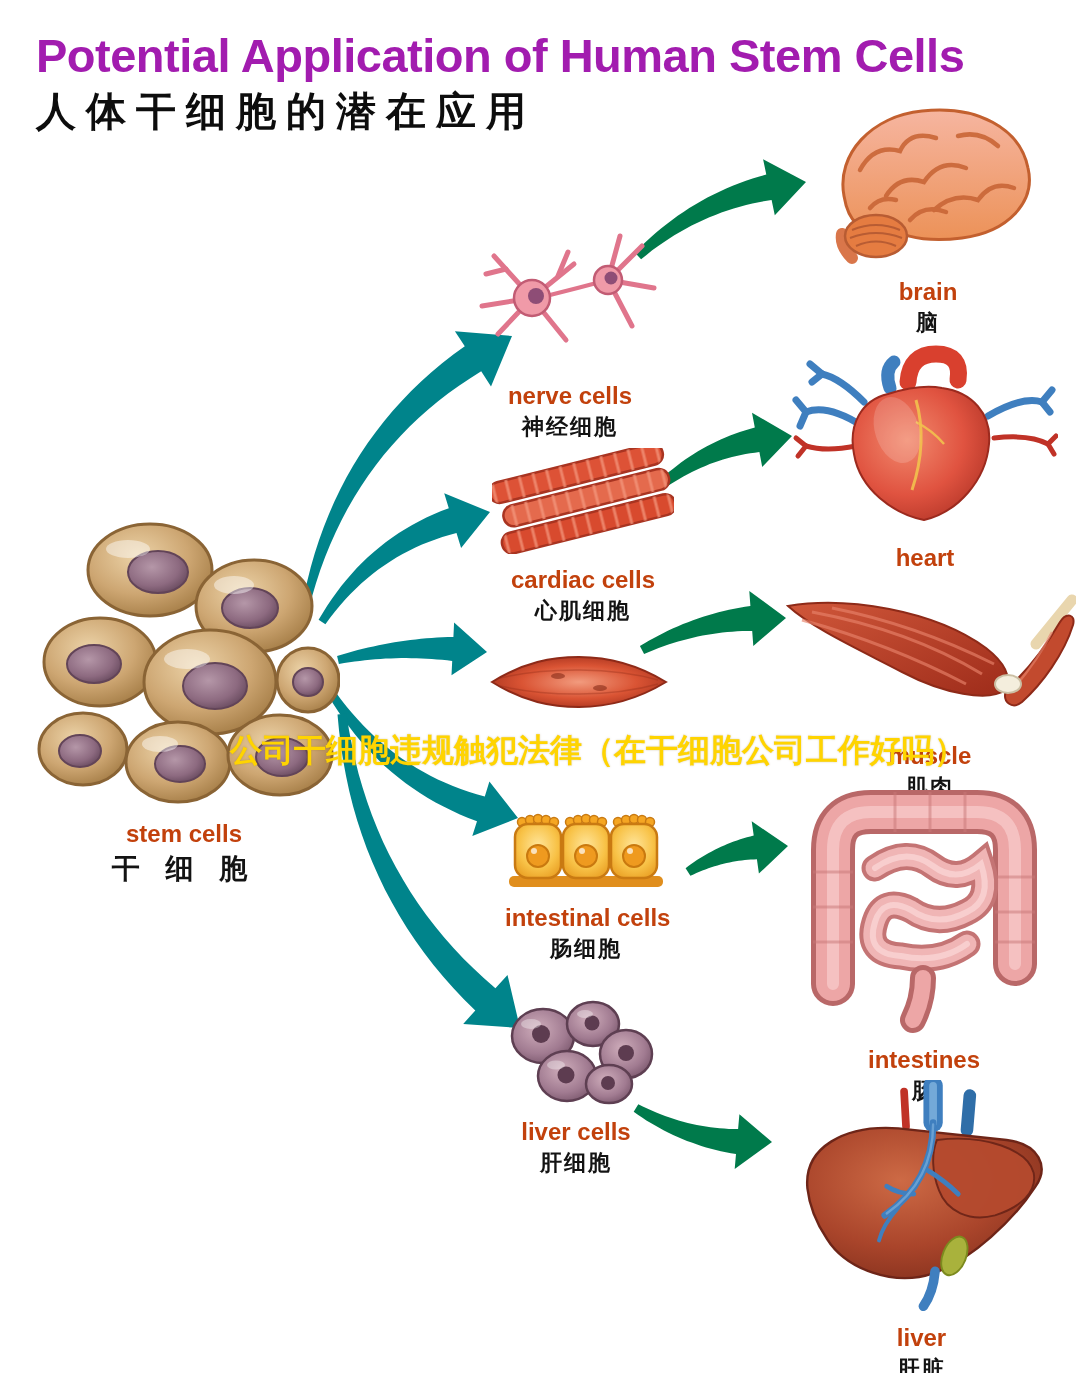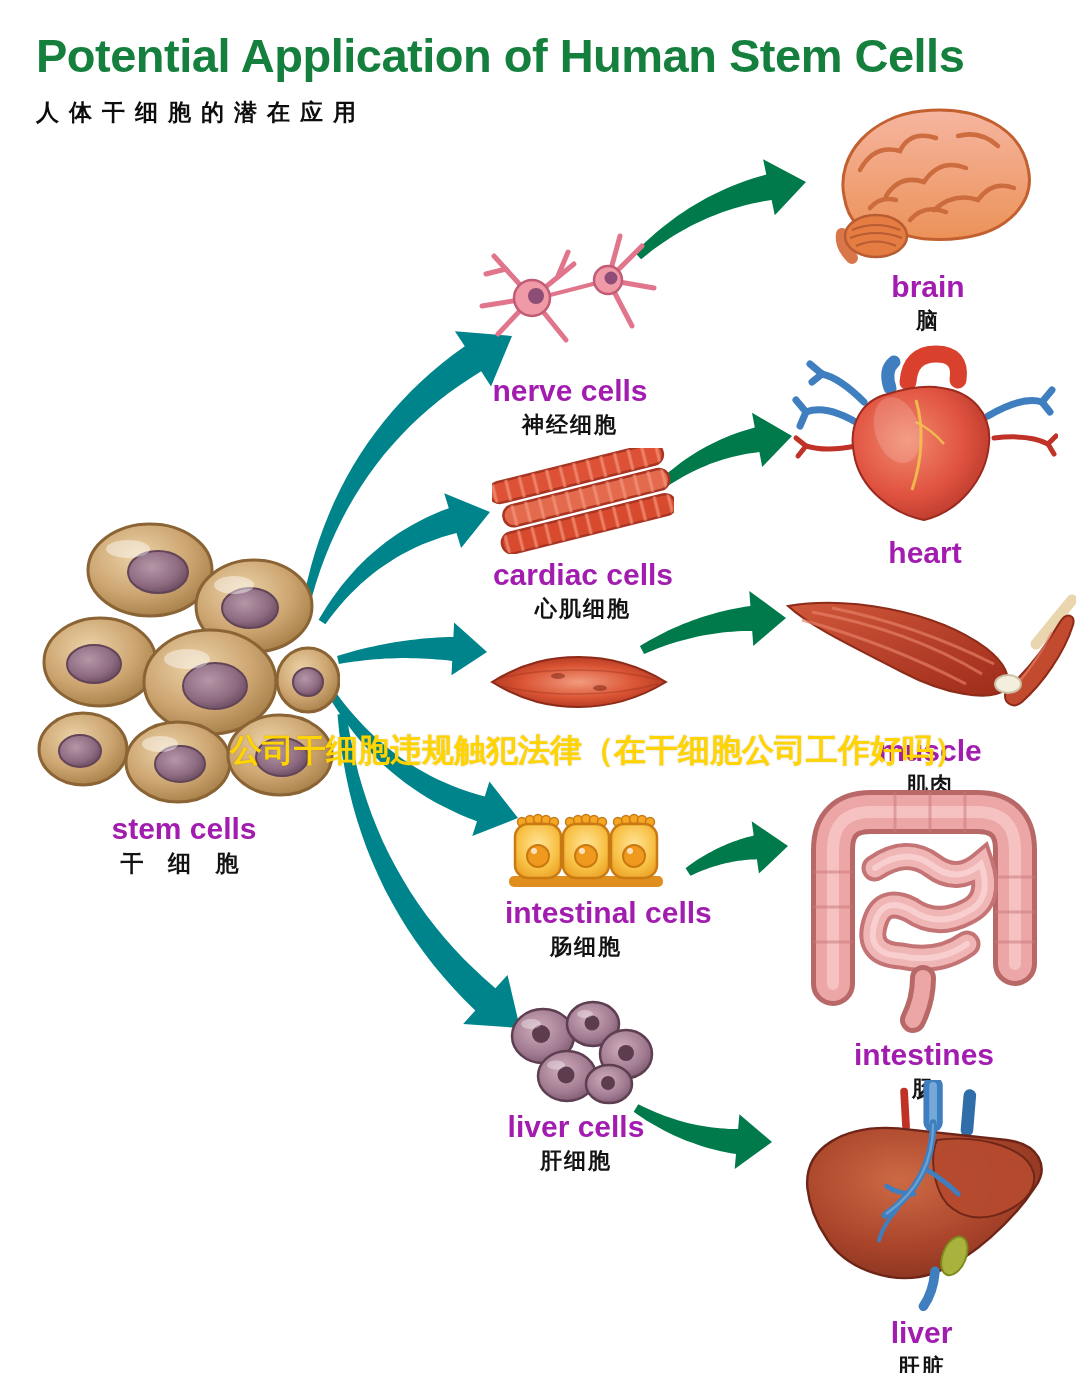--- a/index.html
+++ b/index.html
@@ -1,27 +1,27 @@
 <!DOCTYPE html>
 <html><head>
 <meta charset="utf-8">
 <style>
   *{margin:0;padding:0;box-sizing:border-box}
   html,body{background:#ffffff}
   body{font-family:"Liberation Sans",sans-serif;color:#111}
   .canvas{position:relative;width:1080px;height:1373px;background:#fff;overflow:hidden}
-  .title{position:absolute;left:36px;top:28px;font-size:47px;font-weight:800;letter-spacing:-0.5px;color:#15803d;white-space:nowrap;z-index:10}
-  .subtitle{position:absolute;left:36px;top:97px;font-size:23px;font-weight:bold;letter-spacing:10px;color:#0d0d0d;white-space:nowrap;z-index:10}
+  .title{position:absolute;left:36px;top:28px;font-size:47px;font-weight:800;letter-spacing:-0.5px;color:#a21caf;white-space:nowrap;z-index:10}
+  .subtitle{position:absolute;left:36px;top:84px;font-size:40px;font-weight:bold;letter-spacing:10px;color:#0d0d0d;white-space:nowrap;z-index:10}
   .watermark{position:absolute;left:230px;top:729px;font-size:32px;font-weight:bold;white-space:nowrap;z-index:30;text-shadow:0 0 2px rgba(130,95,0,.35)}
   #arrows{position:absolute;left:0;top:0;z-index:1;pointer-events:none}
   .node{position:absolute;text-align:center;z-index:5}
   .node svg{display:block;margin:0 auto}
-  .cap-en{font-weight:bold;font-size:30px;color:#a21caf;margin-top:4px;white-space:nowrap}
+  .cap-en{font-weight:bold;font-size:24px;color:#c2410c;margin-top:12px;white-space:nowrap}
   .cap-zh{font-weight:bold;font-size:22px;color:#131313;margin-top:2px;letter-spacing:2px;white-space:nowrap}
-  .cap-zh-lg{font-size:23px;letter-spacing:9px}
+  .cap-zh-lg{font-size:28px;letter-spacing:9px}
 </style>
 </head>
 <body>
 
 <div class="canvas">
 
   <div class="title">Potential Application of Human Stem Cells</div>
   <div class="subtitle">人体干细胞的潜在应用</div>
 
   <svg id="arrows" width="1080" height="1373" viewBox="0 0 1080 1373">

